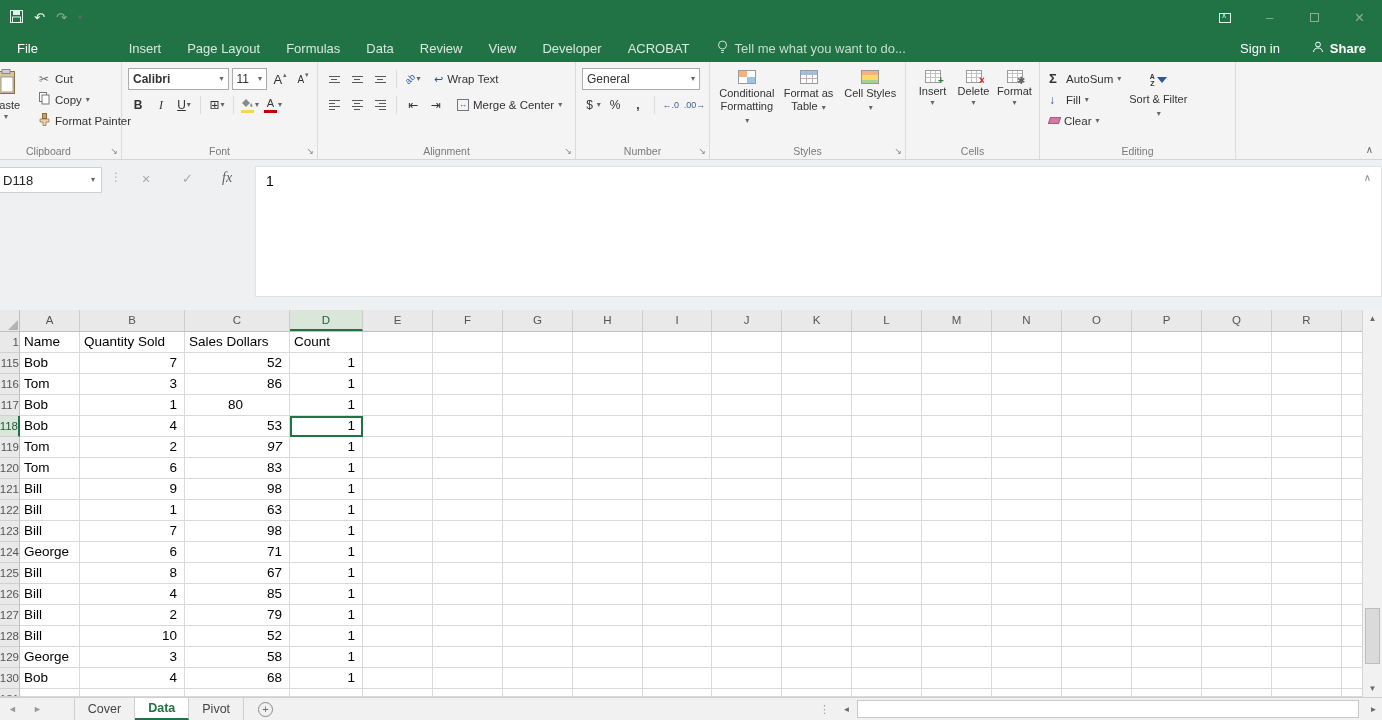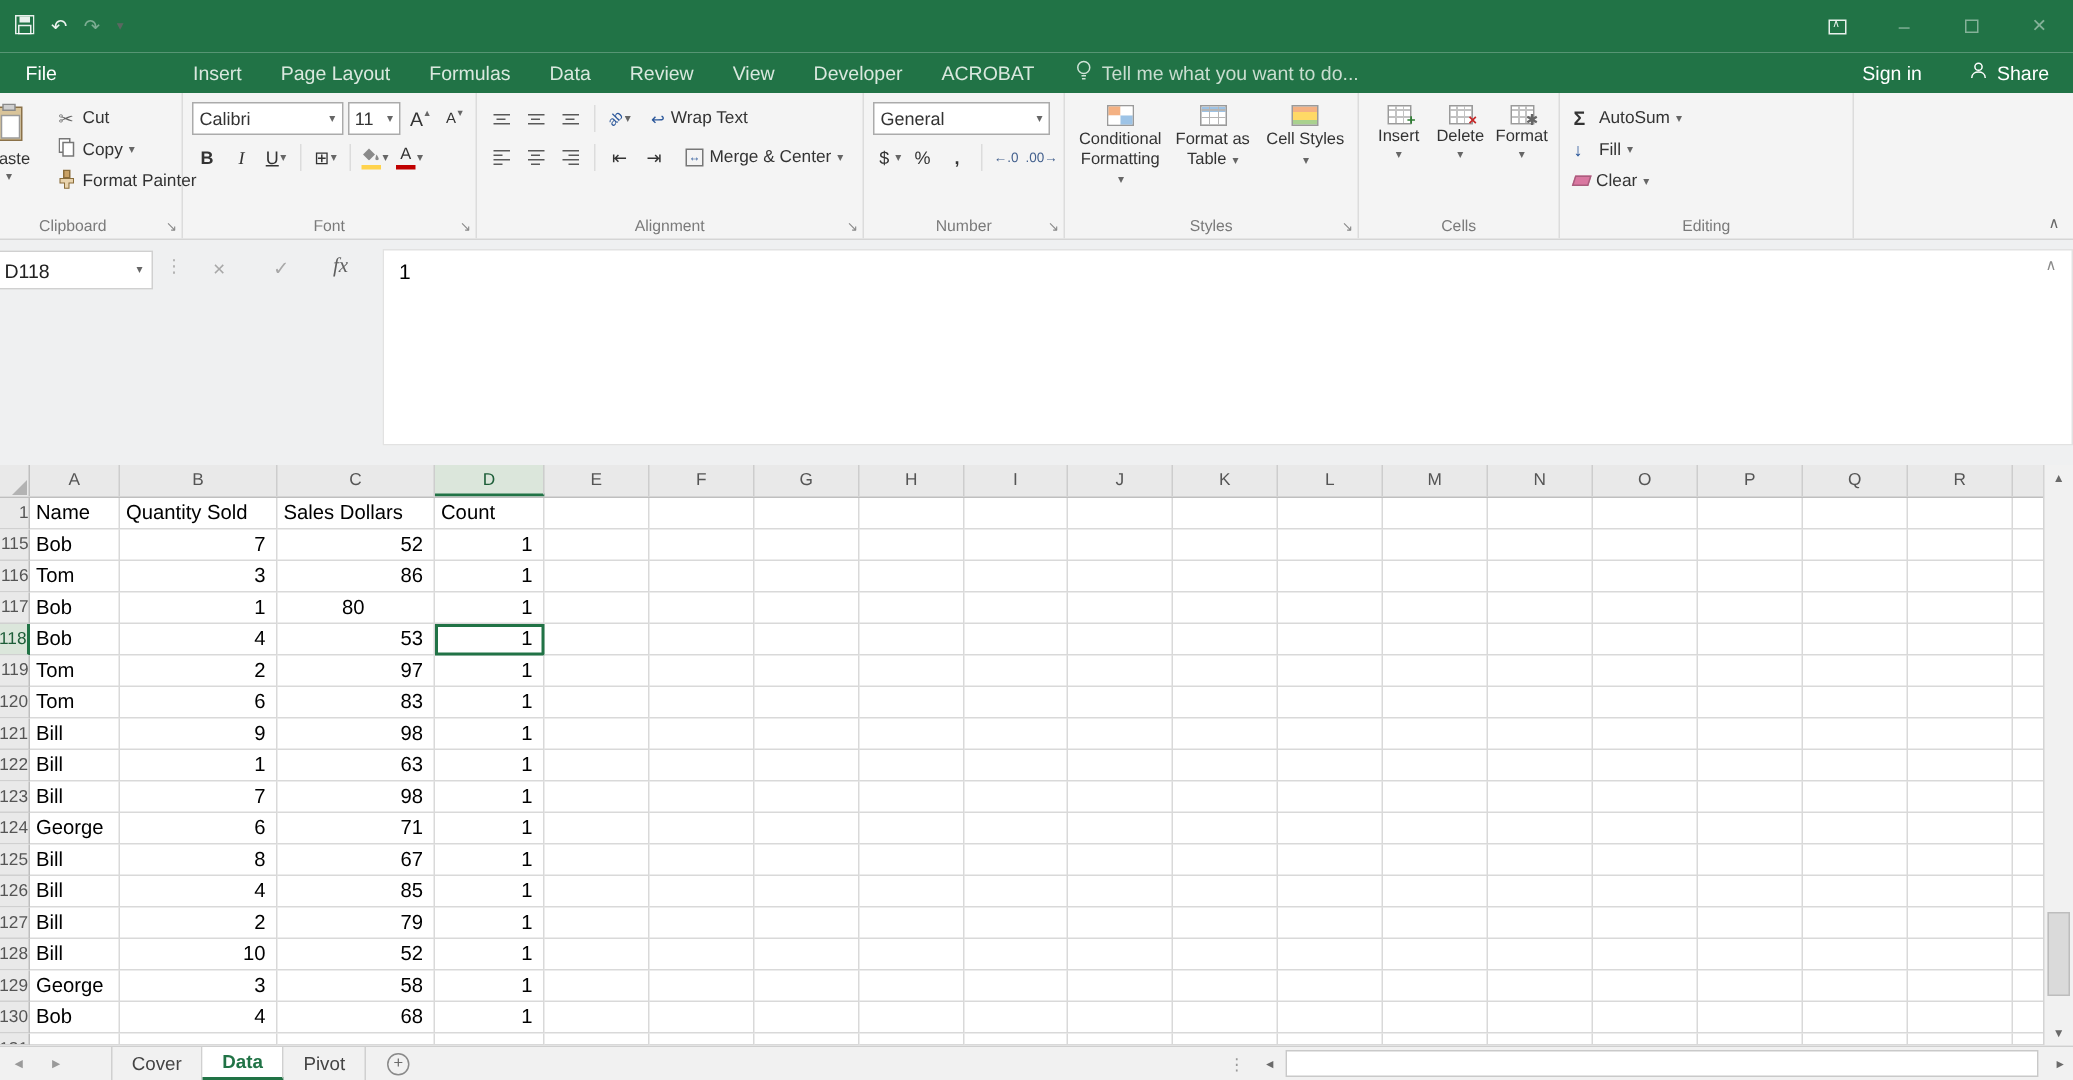--- a/index.html
+++ b/index.html
@@ -24,21 +24,21 @@
 
   
   .tabrow { height:27px; background:#217346; display:flex; align-items:stretch; flex:0 0 auto; font-size:13px; }
   .ftab { display:flex; align-items:center; padding:0 17px; color:#fff; }
   .rtabs { display:flex; }
   .rtab { display:flex; align-items:center; padding:0 13px; color:#dcead f; color:#d9e8de; }
   .rtab.active { background:#f4f4f4; color:#217346;margin-top:48px; }
   .tellme { display:flex; align-items:center; gap:7px; margin-left:14px; color:#c8ddcf; }
   .tabrow .spacer { flex:1; }
   .signin { display:flex; align-items:center; color:#fff; padding:0 16px; }
-  .share { display:flex; align-items:center; gap:6px; color:#fff; padding:0 16px; }
+  .share { display:flex; align-items:center; gap:6px; color:#fff; padding:0 16px;font-weight:bold; }
 
   
   .ribbon { height:98px; background:#f4f4f4; border-bottom:1px solid #d5d5d5; display:flex; flex:0 0 auto; position:relative; overflow:hidden; }
   .rgroup { position:relative; border-right:1px solid #dcdcdc; padding:4px 4px 17px 6px; flex:0 0 auto; }
   .glabel { position:absolute; bottom:2px; left:0; right:0; text-align:center; font-size:10.5px; color:#7a7a7a; }
   .dlaunch { position:absolute; right:3px; bottom:3px; font-size:9px; color:#8a8a8a; line-height:1; }
   .ar { font-size:8px; color:#666; line-height:1; }
   .smallbtn { display:flex; align-items:center; gap:4px; font-size:11.5px; color:#333; height:21px; padding:0 3px; white-space:nowrap; }
   .bigbtn { display:flex; flex-direction:column; align-items:center; justify-content:flex-start; gap:2px; padding:3px 4px; font-size:11px; color:#333; text-align:center; }
   .biglabel { line-height:1.2; width:60px; }
@@ -48,21 +48,21 @@
   .g-clipboard { width:146px; margin-left:-24px; display:flex; padding-right:2px; }
   .clip-inner { display:flex; gap:4px; }
   .paste { width:48px; }
   .clip-col { display:flex; flex-direction:column; justify-content:flex-start; padding-top:2px; }
   .ic { font-size:12px; color:#666; width:14px; text-align:center; }
 
   
   .g-font { width:196px; }
   .rrow { display:flex; align-items:center; gap:3px; height:26px; }
   .select { background:#fff; border:1px solid #ababab; height:22px; display:flex; align-items:center; justify-content:space-between; padding:0 4px; font-size:12px; color:#333; }
-  .fontname { width:106px; }
+  .fontname { width:106px;font-weight:bold; }
   .fontsize { width:37px; }
   .general { width:118px; }
   .iconbtn { display:flex; align-items:center; justify-content:center; min-width:20px; height:20px; font-size:12px; color:#333; gap:1px; }
   .bI { font-weight:bold; }
   .iI { font-style:italic; font-family:"Liberation Serif",serif; }
   .uU { text-decoration:underline; }
   .Abig { font-size:13px; } .Asmall { font-size:10px; }
   .tick { font-size:7px; color:#666; position:relative; top:-4px; }
   .colorbtn { display:inline-flex; flex-direction:column; align-items:center; line-height:1; }
   .colorbtn .cl { font-size:11px; color:#333; }
@@ -489,20 +489,27 @@
             <span class="fillic">↓</span>
             <span>Fill</span>
             <span class="ar">▾</span>
           </div>
           <div class="smallbtn">
             <span class="i-eraser"></span>
             <span>Clear</span>
             <span class="ar">▾</span>
           </div>
         </div>
+        <div class="bigbtn">
+          <span class="sficon">
+              <span class="azi">A<br>Z</span>
+              <span class="i-funnel"></span>
+            </span>
+          <span class="biglabel"><span>Sort &amp; Filter</span> <span class="ar">▾</span></span>
+        </div>
       </div>
       <span class="glabel">Editing</span>
     </div>
 
     <span class="ribbon-collapse">∧</span>
   </div>
 
   <div class="formula-zone">
     <div class="namebox">
       <span>D118</span>
@@ -651,21 +658,21 @@
           <div class="cell" style="width: 70px;"></div>
           <div class="cell" style="width: 70px;"></div>
           <div class="cell" style="width: 70px;"></div>
           <div class="cell" style="width: 70px;"></div>
           <div class="cell" style="width: 70px;"></div>
         </div>
         <div class="grow">
           <div class="rowhdr">119</div>
           <div class="cell" style="width: 60px;">Tom</div>
           <div class="cell num" style="width: 105px;">2</div>
-          <div class="cell num" style="width: 105px;">97</div>
+          <div class="cell num" style="width: 105px; font-style: italic;">97</div>
           <div class="cell num" style="width: 73px;">1</div>
           <div class="cell" style="width: 70px;"></div>
           <div class="cell" style="width: 70px;"></div>
           <div class="cell" style="width: 70px;"></div>
           <div class="cell" style="width: 70px;"></div>
           <div class="cell" style="width: 69px;"></div>
           <div class="cell" style="width: 70px;"></div>
           <div class="cell" style="width: 70px;"></div>
           <div class="cell" style="width: 70px;"></div>
           <div class="cell" style="width: 70px;"></div>

